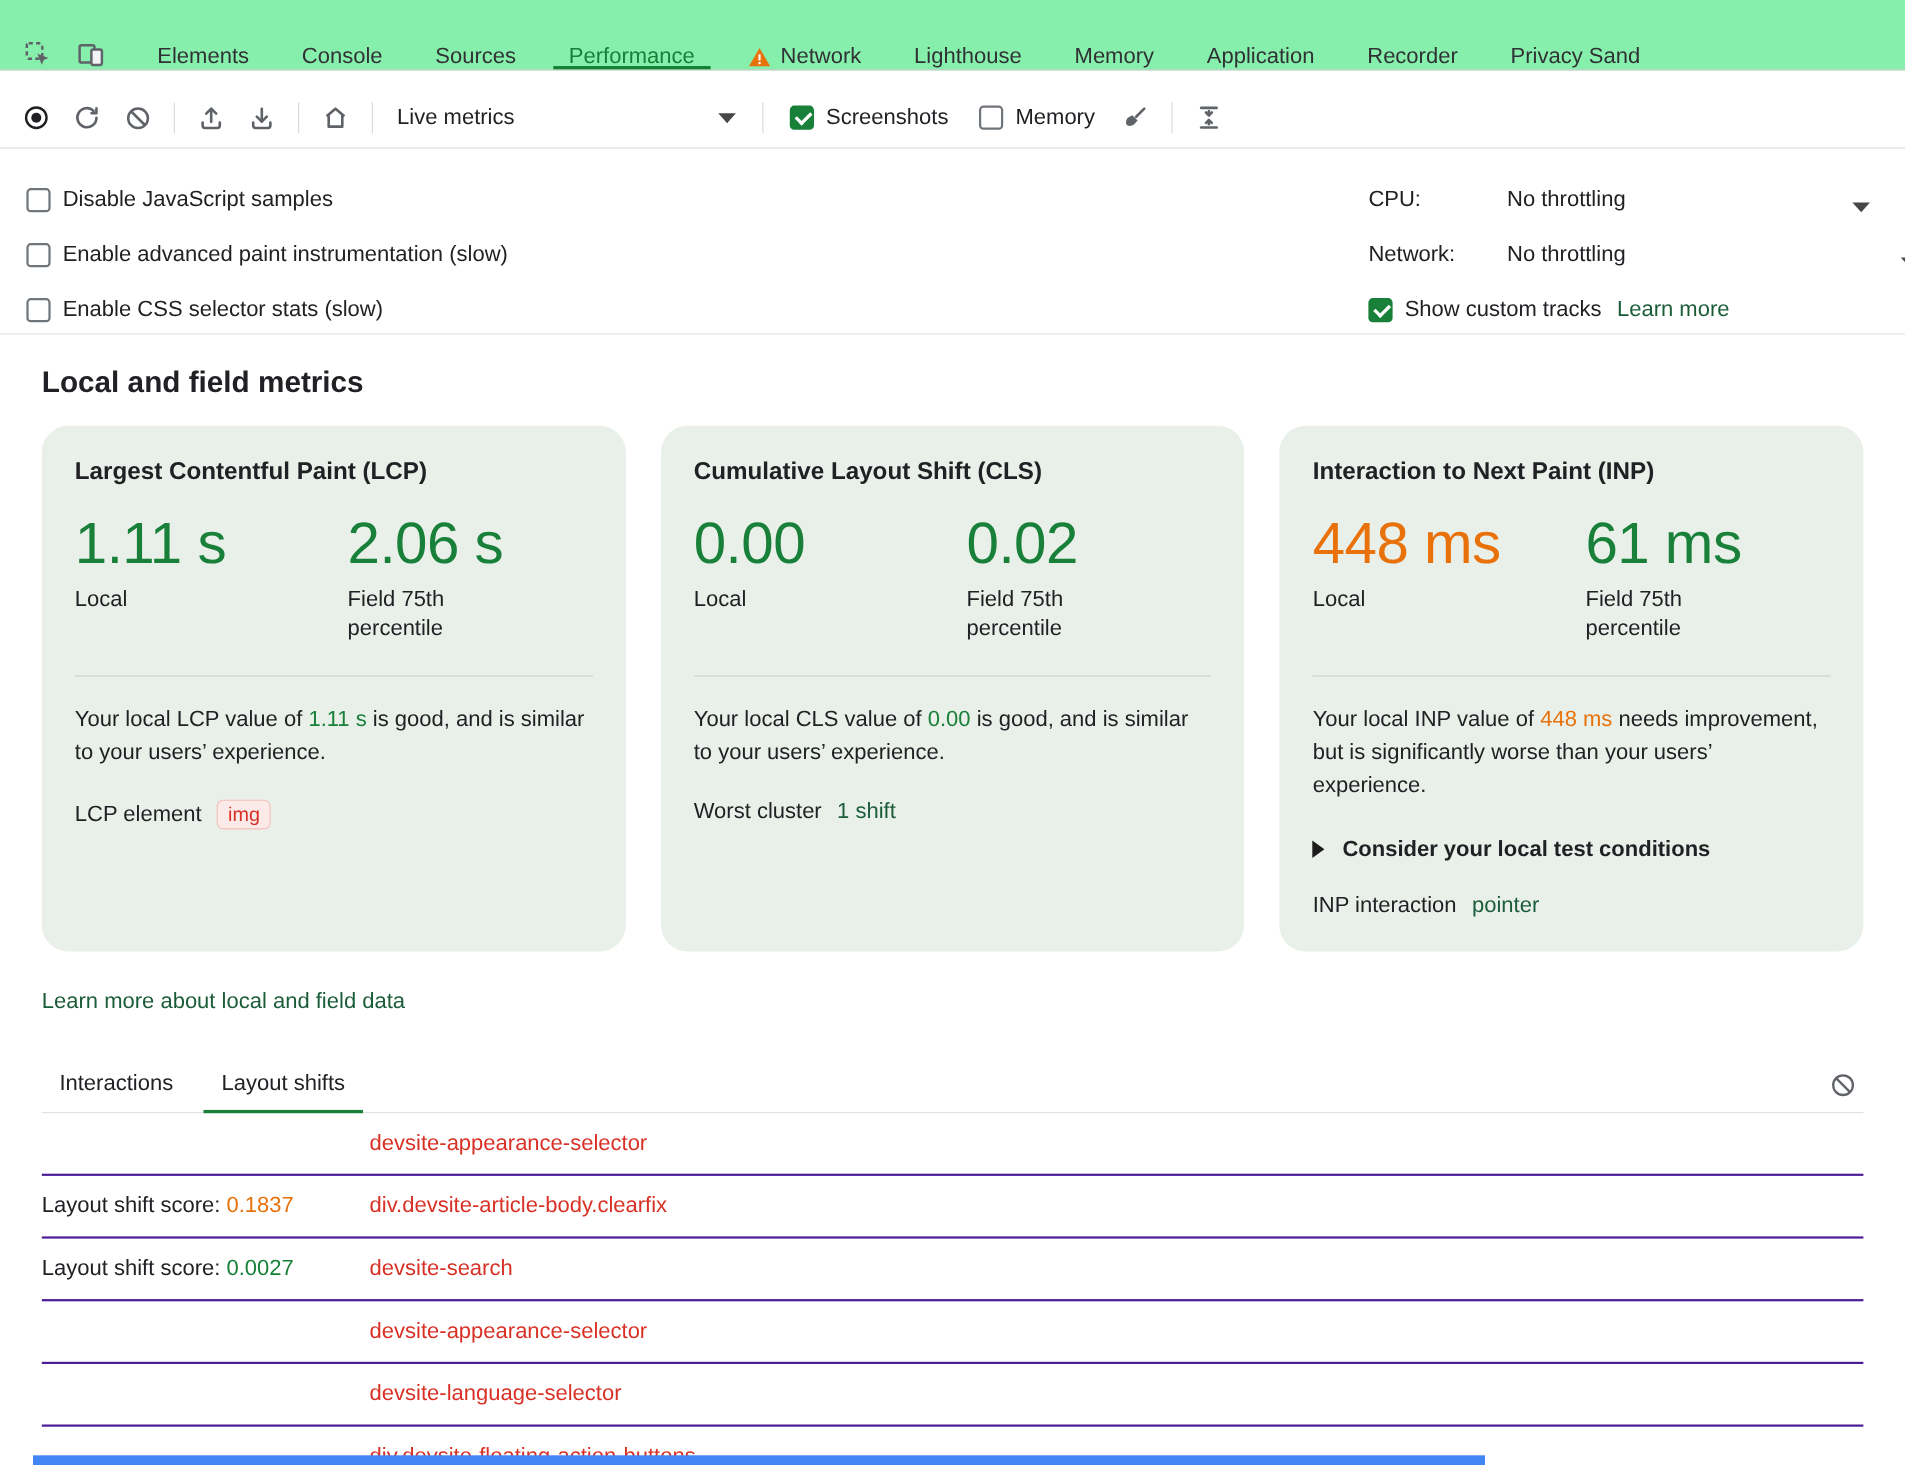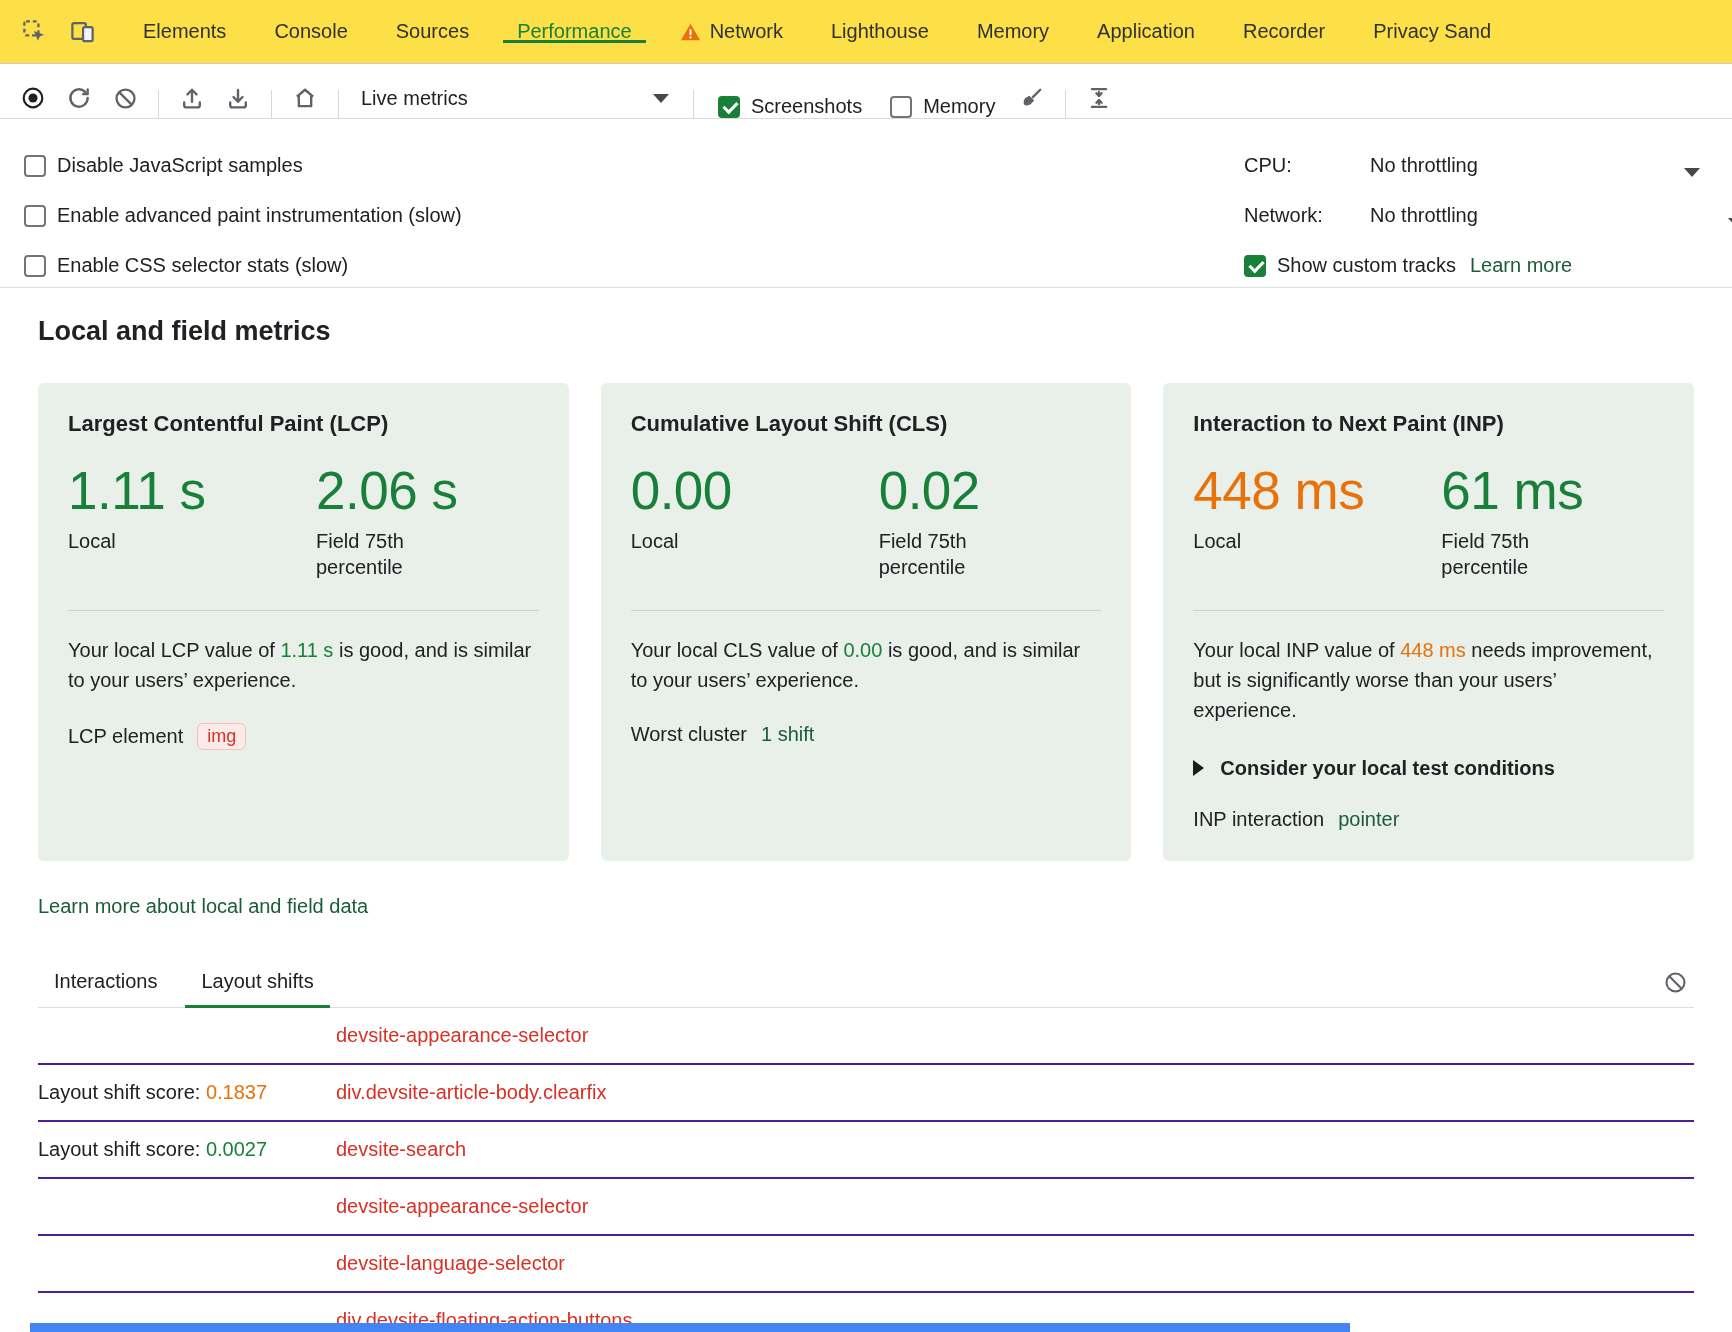--- a/index.html
+++ b/index.html
@@ -4,33 +4,33 @@
 <style>
   * { box-sizing: border-box; }
   html,body { margin:0; padding:0; }
   body {
     width:1732px; height:1332px; overflow:hidden; position:relative;
     background:#fff; color:#202124;
     font-family:"Liberation Sans","DejaVu Sans",sans-serif;
   }
 
   
-  .tabbar { height:64px; background:#fde047; border-bottom:1px solid #cdcdcd;
-    display:flex; align-items:center; padding-left:10px; }
+  .tabbar { height:64px; background:#86efac; border-bottom:1px solid #cdcdcd;
+    display:flex; align-items:flex-end; padding-left:10px; }
   .tool-icon { width:48px; display:flex; align-items:center; justify-content:center; }
   .vdiv { width:1px; background:#d2d2d2; margin:14px 6px; }
   .tab { display:flex; align-items:center; gap:9px; padding:0 24px; font-size:20px;
     color:#303134; position:relative; white-space:nowrap; cursor:default; }
   .tab.active { color:#188038; }
   .tab.active::after { content:""; position:absolute; left:10px; right:10px; bottom:0;
     height:3px; background:#188038; }
 
   
-  .toolbar { height:55px; border-bottom:1px solid #dadada; display:flex; align-items:flex-end;
-    padding:0 12px; gap:4px; background:#fff; }
+  .toolbar { height:55px; border-bottom:1px solid #dadada; display:flex; align-items:center;
+    padding:0 12px; gap:4px; background:#fff;margin-top:16px; }
   .tbtn { width:42px; height:40px; display:flex; align-items:center; justify-content:center;
     border-radius:6px; flex:none; }
   .tb-div { width:1px; height:28px; background:#d8d8d8; margin:0 8px; flex:none; }
   .select { display:flex; align-items:center; justify-content:space-between; width:330px;
     height:40px; padding:0 12px 0 10px; font-size:20px; flex:none; }
   .caret { width:0; height:0; border-left:8px solid transparent; border-right:8px solid transparent;
     border-top:9px solid #474747; flex:none; }
   .checklabel { display:flex; align-items:center; gap:11px; font-size:20px; padding:0 12px;
     white-space:nowrap; }
   .cb { width:22px; height:22px; border:2px solid #70757a; border-radius:4px; position:relative;
@@ -46,21 +46,21 @@
   .settings-right .srow { position:relative; }
   .sr-label { width:112px; flex:none; }
   .caret-cpu { position:absolute; right:32px; }
   .caret-net { position:absolute; right:-12px; }
   .link { color:#1a5c38; cursor:pointer; }
 
   
   .main { padding:0 38px; }
   .metrics-heading { font-size:27px; font-weight:700; margin:28px 0 0; }
   .cards { display:flex; gap:32px; margin-top:24px; }
-  .card { flex:1; background:#e9efe9; border-radius:6px; padding:28px 30px 26px; min-height:478px;margin-top:12px; }
+  .card { flex:1; background:#e9efe9; border-radius:24px; padding:28px 30px 26px; min-height:478px; }
   .card h3 { margin:0; font-size:22px; font-weight:600; }
   .values { display:grid; grid-template-columns:248px 1fr; margin-top:26px; }
   .num { font-size:53px; line-height:1.05; color:#188038; letter-spacing:-0.5px; }
   .num.orange { color:#e8710a; }
   .vlabel { font-size:20px; margin-top:9px; max-width:132px; line-height:1.3; }
   .card-divider { border:none; border-top:1px solid #c9d3c9; margin:30px 0 0; }
   .card p { margin:24px 0 0; font-size:20px; line-height:1.5; }
   .inline-good { color:#188038; }
   .inline-bad { color:#e8710a; }
   .card-footer { display:flex; align-items:center; gap:14px; margin-top:28px; font-size:20px; }

